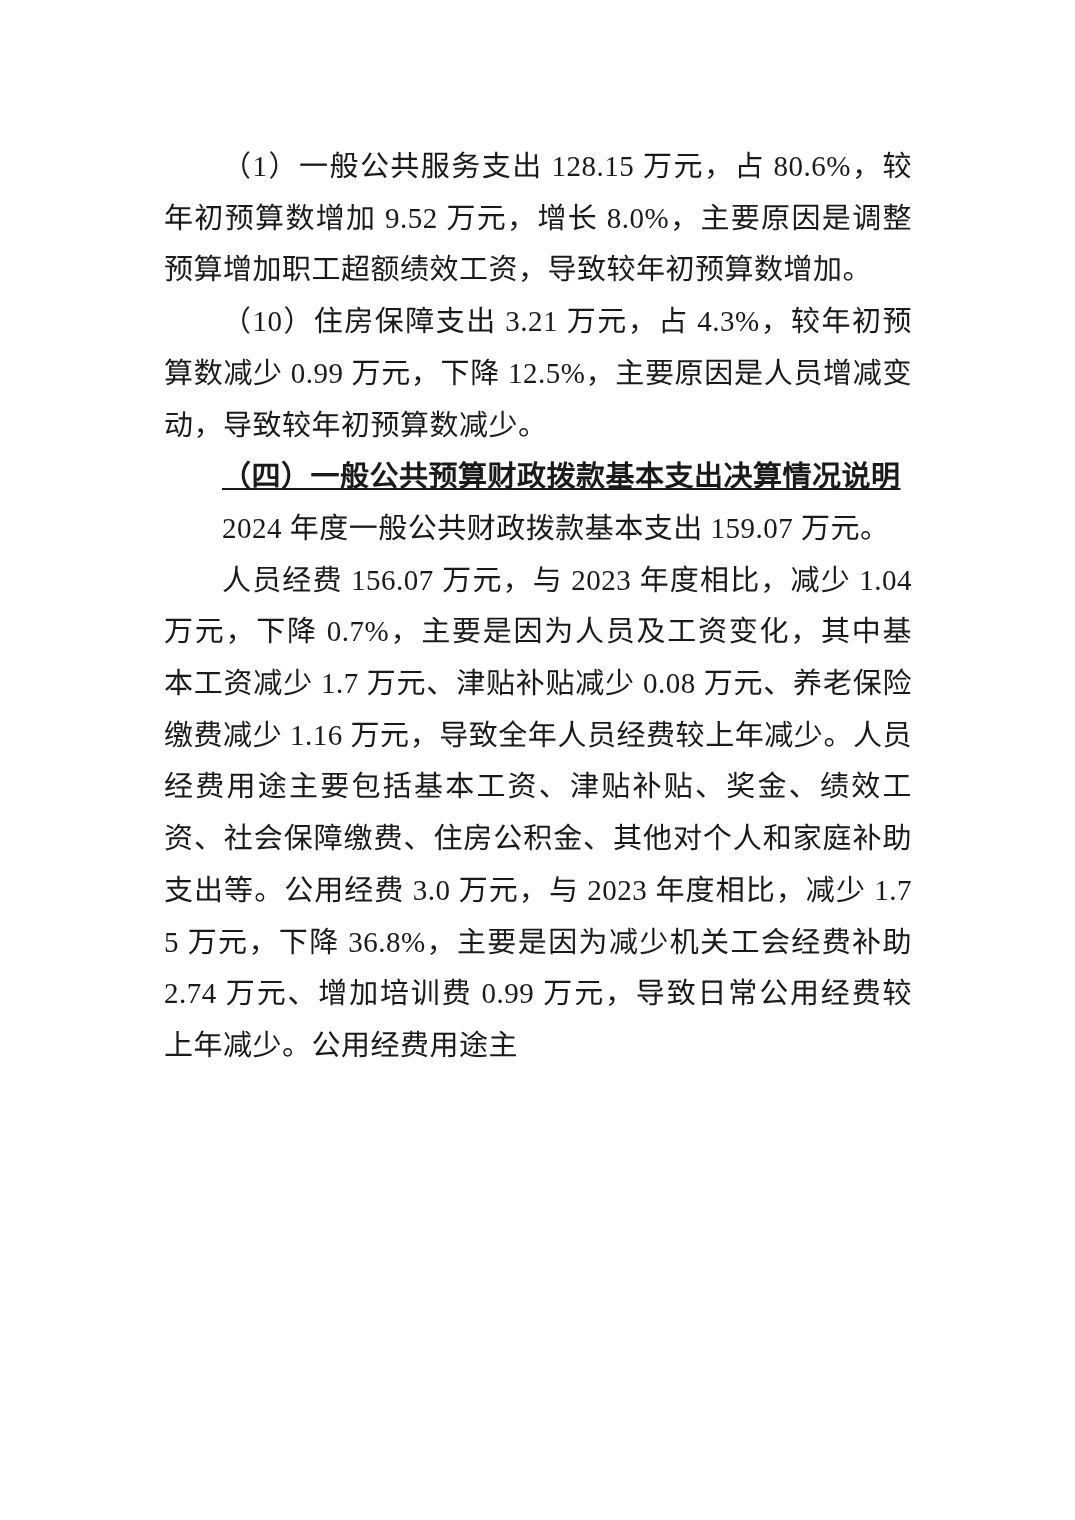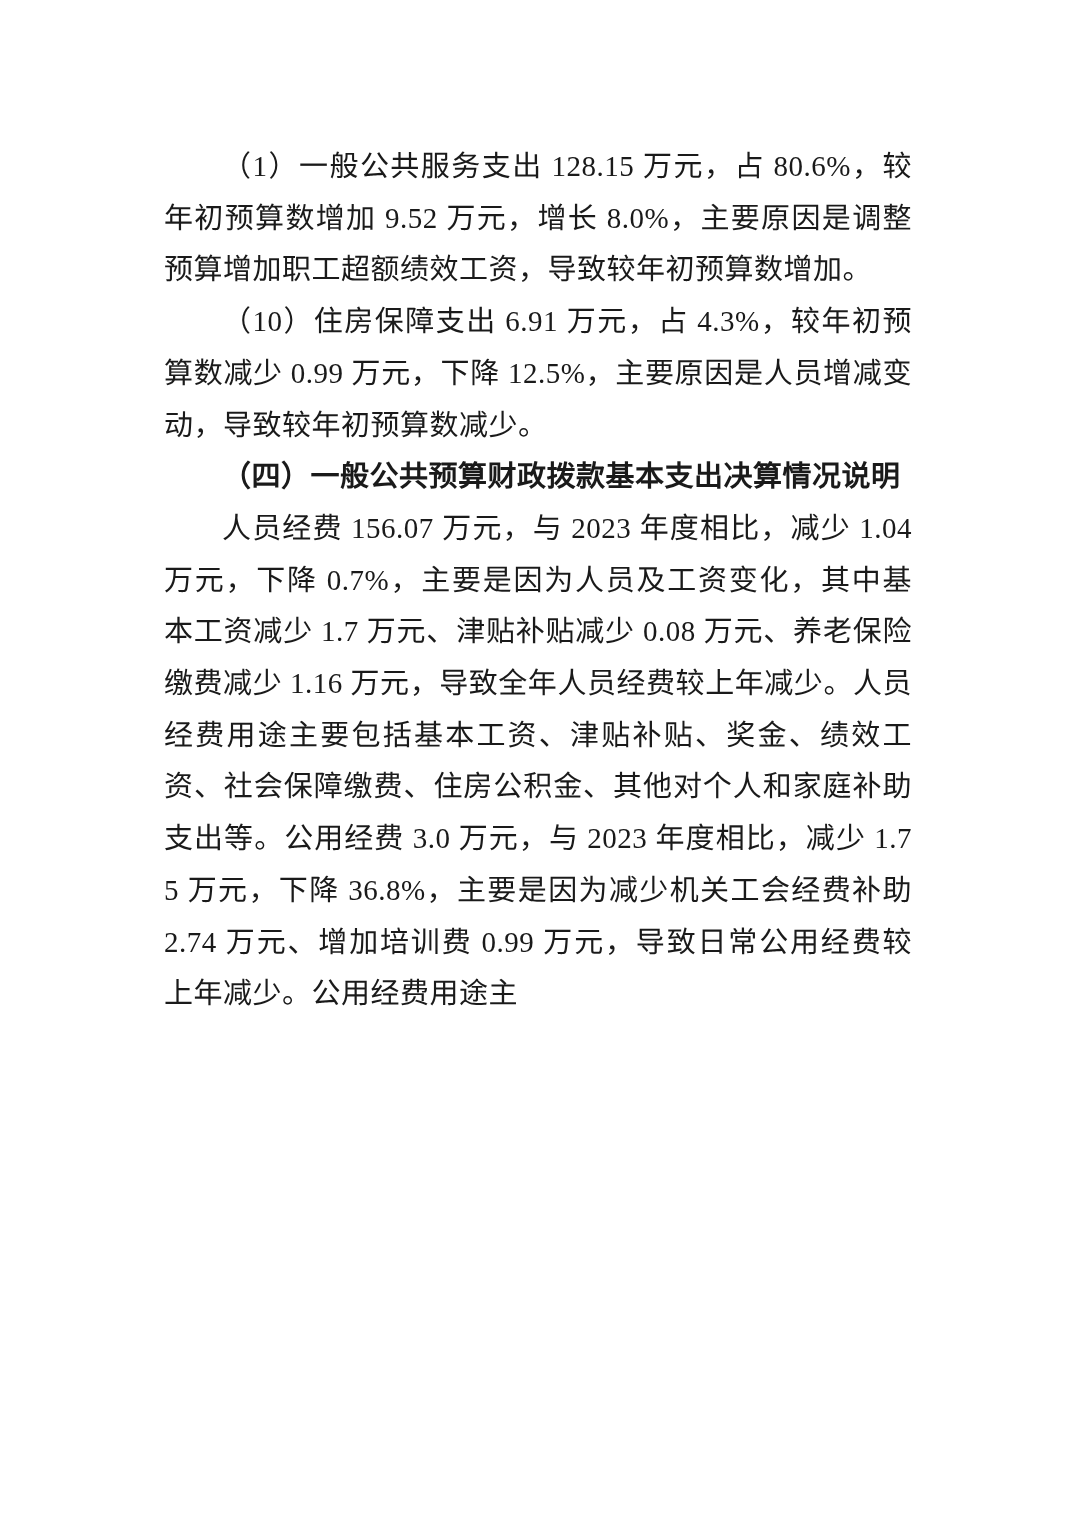--- a/index.html
+++ b/index.html
@@ -28,20 +28,21 @@
     line-height: 51.7px;
     color: #1a1a1a;
     text-align: justify;
     text-justify: inter-ideograph;
     text-indent: 2em;
     letter-spacing: 0.5px;
     word-break: break-all;
   }
   .para.heading-bold {
     font-weight: 700;
+    text-decoration: underline;
   }
   .footer {
     position: absolute;
     top: 1399px;
     left: 0;
     width: 100%;
     text-align: center;
   }
   .page-number {
     font-size: 21px;
@@ -49,20 +50,21 @@
     letter-spacing: 2px;
     font-family: "Liberation Serif", "DejaVu Serif", serif;
   }
 </style>
 </head>
 <body>
 
 <div class="page">
   <div class="content">
     <p class="para">（1）一般公共服务支出 128.15 万元，占 80.6%，较年初预算数增加 9.52 万元，增长 8.0%，主要原因是调整预算增加职工超额绩效工资，导致较年初预算数增加。</p>
-    <p class="para">（10）住房保障支出 6.91 万元，占 4.3%，较年初预算数减少 0.99 万元，下降 12.5%，主要原因是人员增减变动，导致较年初预算数减少。</p>
+    <p class="para">（10）住房保障支出 3.21 万元，占 4.3%，较年初预算数减少 0.99 万元，下降 12.5%，主要原因是人员增减变动，导致较年初预算数减少。</p>
     <p class="para heading-bold">（四）一般公共预算财政拨款基本支出决算情况说明</p>
+    <p class="para">2024 年度一般公共财政拨款基本支出 159.07 万元。</p>
     <p class="para">人员经费 156.07 万元，与 2023 年度相比，减少 1.04 万元，下降 0.7%，主要是因为人员及工资变化，其中基本工资减少 1.7 万元、津贴补贴减少 0.08 万元、养老保险缴费减少 1.16 万元，导致全年人员经费较上年减少。人员经费用途主要包括基本工资、津贴补贴、奖金、绩效工资、社会保障缴费、住房公积金、其他对个人和家庭补助支出等。公用经费 3.0 万元，与 2023 年度相比，减少 1.75 万元，下降 36.8%，主要是因为减少机关工会经费补助 2.74 万元、增加培训费 0.99 万元，导致日常公用经费较上年减少。公用经费用途主</p>
   </div>
   <div class="footer">
     <span class="page-number">- 4 -</span>
   </div>
 </div>
 
 </body></html>

